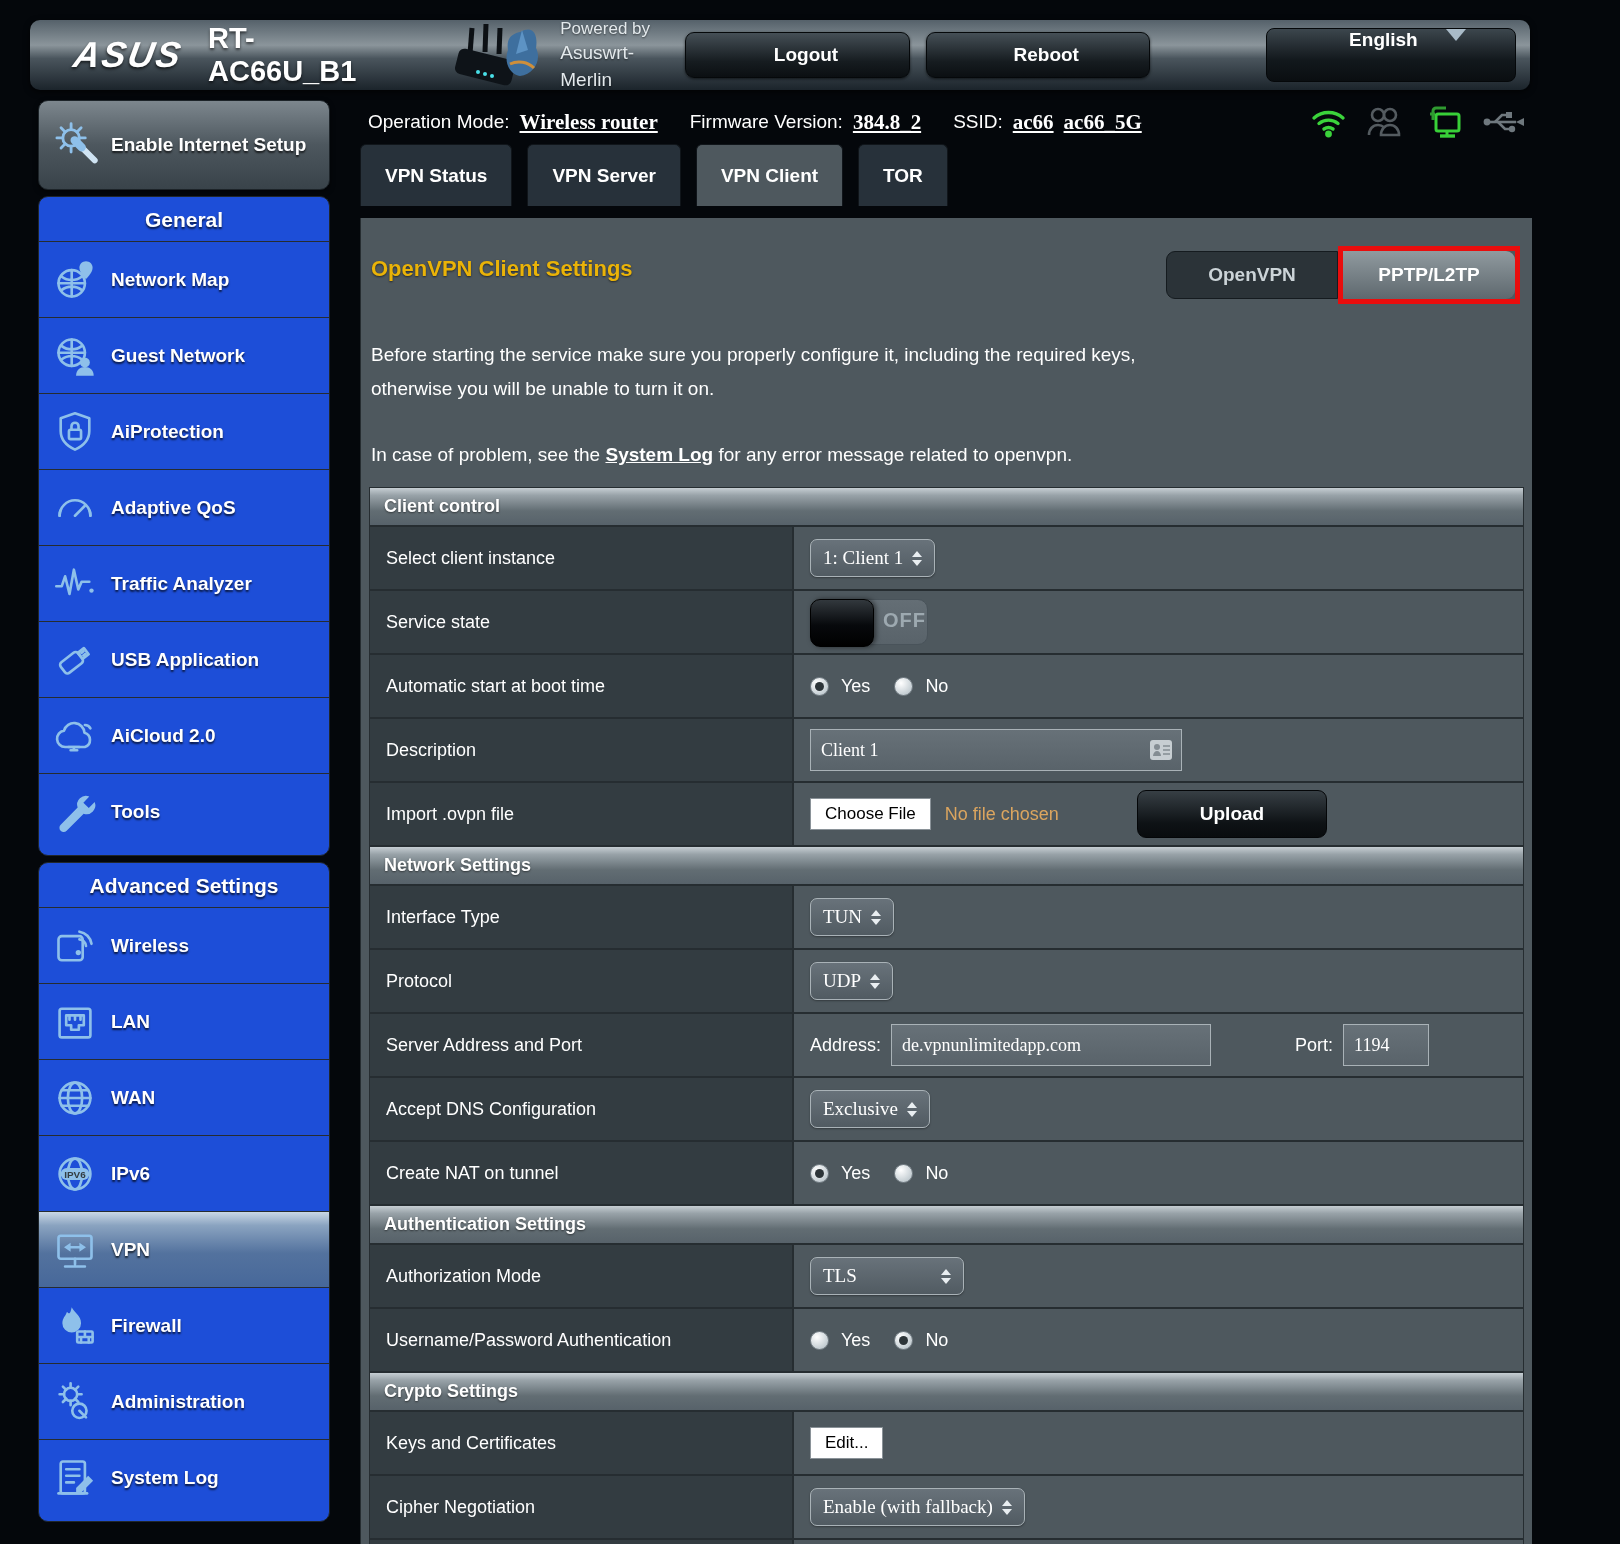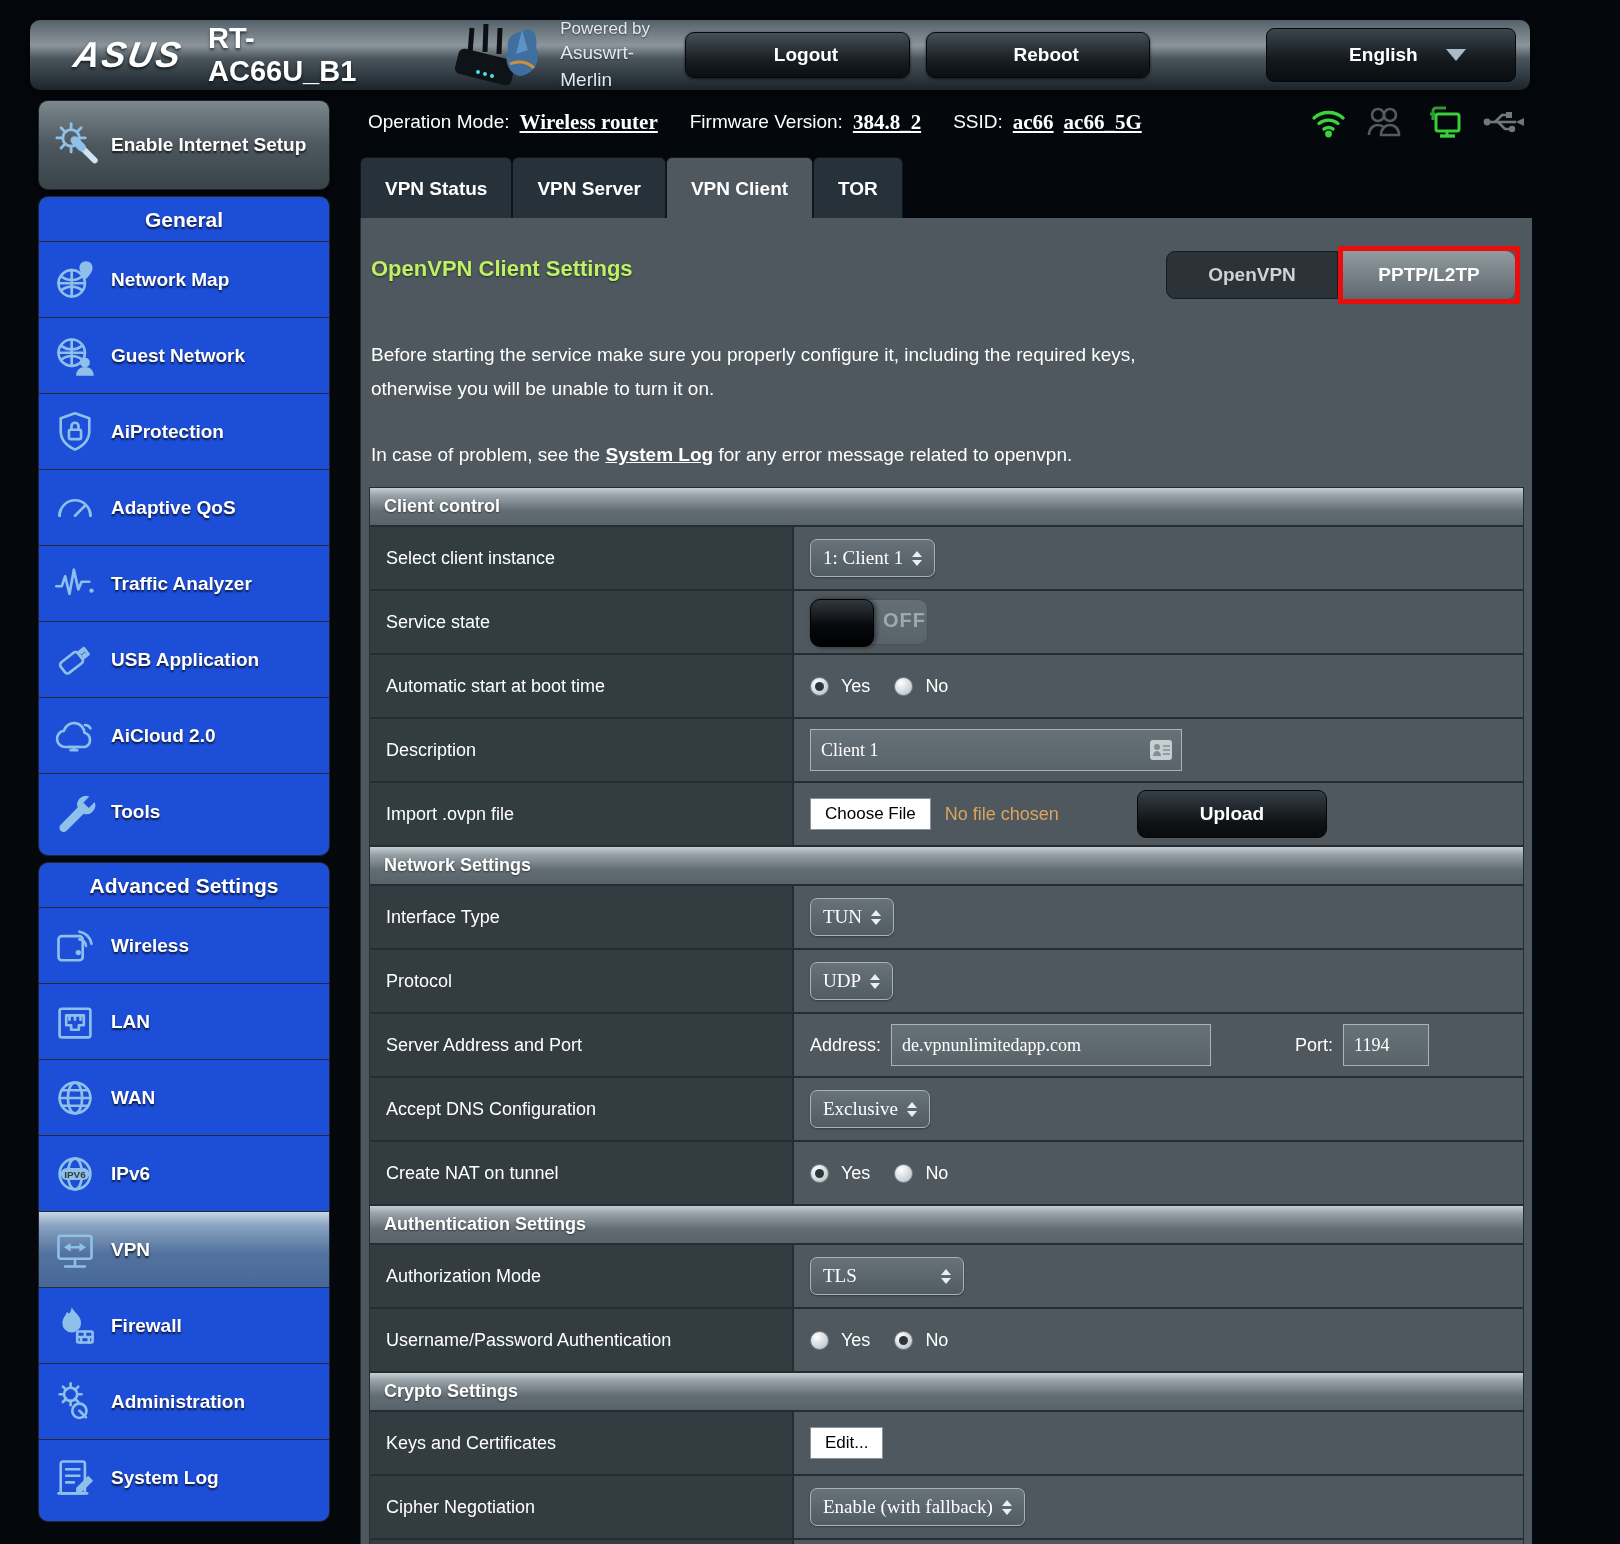--- a/index.html
+++ b/index.html
@@ -33,21 +33,21 @@
     box-shadow:0 1px 3px rgba(0,0,0,.6);
     padding-left:23px;
   }
   .logout{margin-left:auto}
   .reboot{margin-left:16px}
   .lang-btn{
     margin-left:116px;margin-right:14px;width:216px;height:52px;border-radius:8px;cursor:pointer;
     background:linear-gradient(180deg,#3c464d 0%,#12181c 60%,#0a0e11 100%);
     border:1px solid #05080a;color:#fff;font-weight:bold;font-size:19px;
     font-family:"Liberation Sans",sans-serif;
-    display:flex;align-items:center;justify-content:center;gap:28px;padding-left:33px;
+    display:flex;justify-content:center;gap:28px;padding-left:33px;
   }
   .lang-tri{width:0;height:0;border-left:10px solid transparent;border-right:10px solid transparent;border-top:12px solid #a9bbc8}
   
   .infobar{
     position:absolute;left:368px;top:96px;width:1160px;height:52px;
     display:flex;align-items:center;color:#fff;font-size:19px;
   }
   .infobar .lbl{margin-right:10px}
   .infobar .gap{margin-left:22px}
   .uval{
@@ -79,34 +79,34 @@
   }
   .side-item .icn{width:46px;margin-left:14px;flex:none}
   .side-item .s-lbl{margin-left:12px;color:#fff;font-weight:bold;font-size:19px;text-shadow:0 2px 2px rgba(0,0,0,.7)}
   .side-item.active{
     background:linear-gradient(180deg,#c9d7e5 0%,#8aa3c0 18%,#53729e 55%,#47689a 100%);
   }
   .icn svg{display:block}
   .icn .st{stroke:#8ec0ea;fill:none;stroke-width:2.4;stroke-linecap:round;stroke-linejoin:round}
   .icn .fl{fill:#8ec0ea;stroke:none}
   
-  .tabs{position:absolute;left:360px;top:157px;display:flex;gap:0}
+  .tabs{position:absolute;left:360px;top:144px;display:flex;gap:15px}
   .tab{
     height:61px;line-height:61px;padding:0 24px;cursor:pointer;
     background:#27313a;border:1px solid #10151a;border-bottom:none;
     border-radius:6px 6px 0 0;color:#fff;font-weight:bold;font-size:19px;
   }
   .tab.active{background:#4e585e}
   
   .panel{
     position:absolute;left:360px;top:218px;width:1172px;height:1326px;
     background:#4e585e;border-left:1px solid #262d31;box-sizing:border-box;
   }
   .title-row{display:flex;align-items:flex-start;padding:14px 12px 0 10px}
-  .page-title{font-size:22px;font-weight:bold;color:#bef264;margin-top:24px;text-shadow:0 1px 2px rgba(0,0,0,.55)}
+  .page-title{font-size:22px;font-weight:bold;color:#eab308;margin-top:24px;text-shadow:0 1px 2px rgba(0,0,0,.55)}
   .mode-switch{margin-left:auto;display:flex;align-items:center;margin-top:14px}
   .mode-btn{display:flex;align-items:center;justify-content:center;font-weight:bold;font-size:19px;cursor:pointer;box-sizing:border-box}
   .mode-openvpn{width:172px;height:48px;background:#2b3338;border:1px solid #151b1f;border-radius:9px 0 0 9px;color:#ccd4d8}
   .annotation{border:5px solid #e90d0d;padding:0;display:inline-block;line-height:0}
   .mode-pptp{width:172px;height:48px;background:linear-gradient(180deg,#909a9f 0%,#5e686e 100%);color:#fff;border-radius:0 9px 9px 0}
   .intro{color:#fff;font-size:19px;max-width:845px;line-height:1.78;margin:34px 0 0 10px}
   .intro2{margin-top:32px}
   .syslog-link{font-weight:bold;text-decoration:underline;color:#fff;cursor:pointer}
   
   .settings-table{margin:16px 8px 0 8px;border:1px solid #262d31;border-bottom:none}

